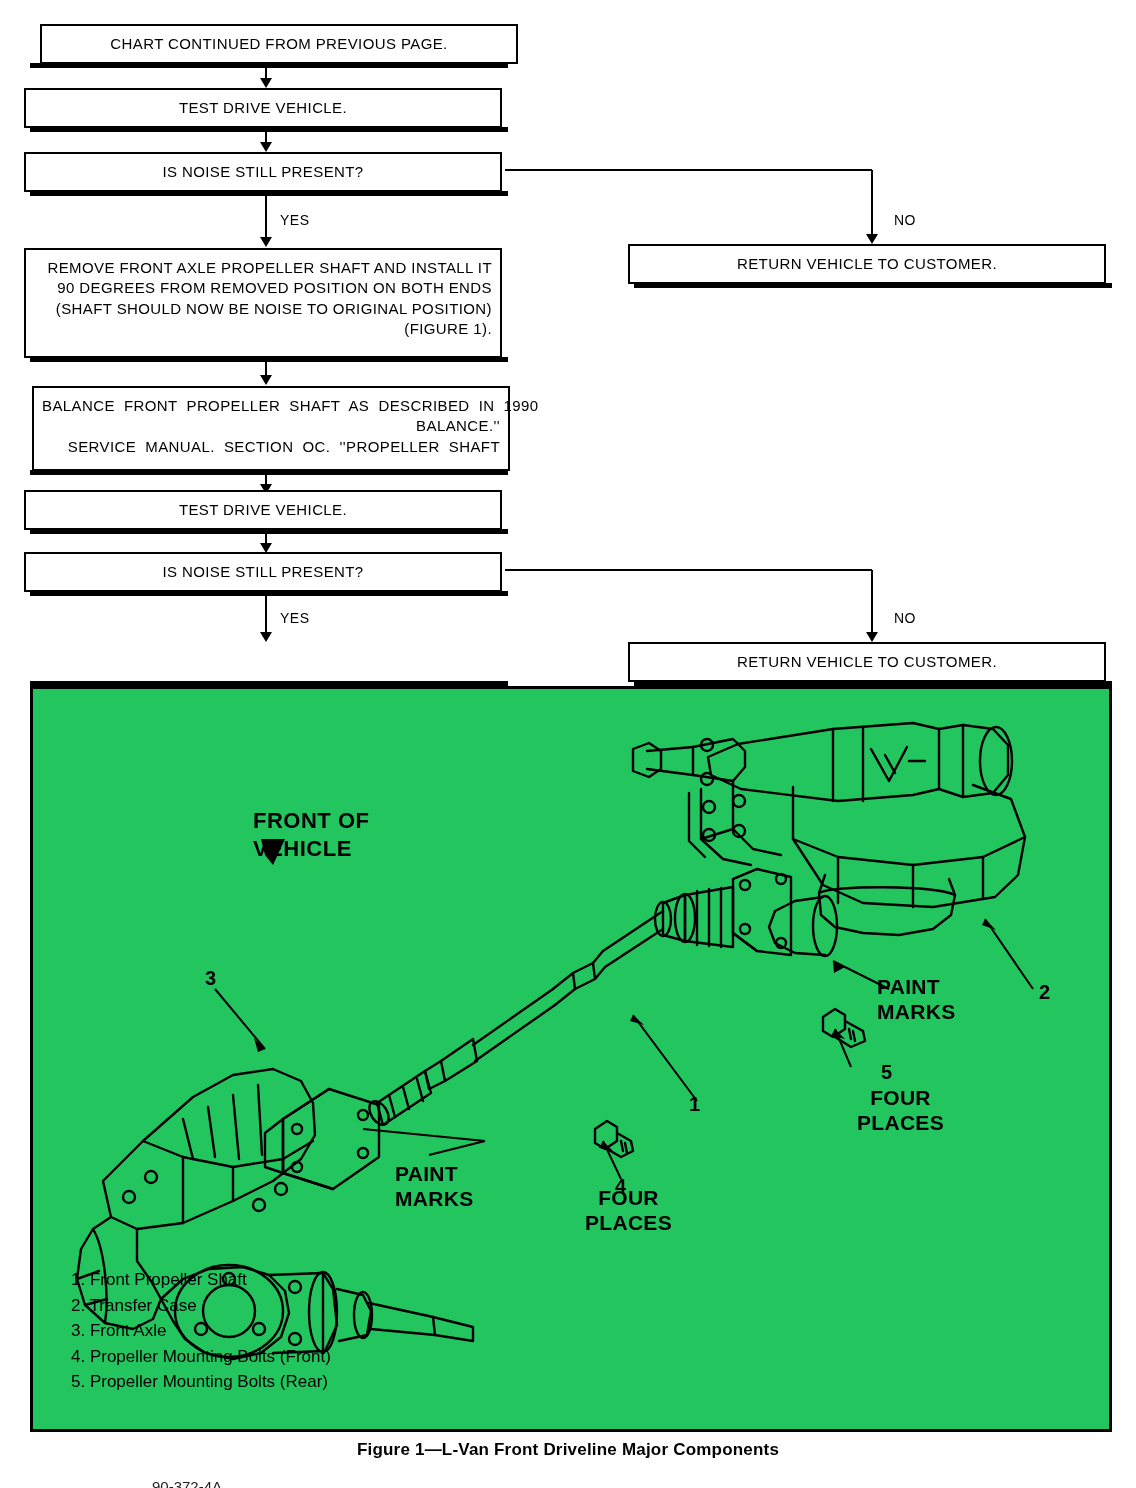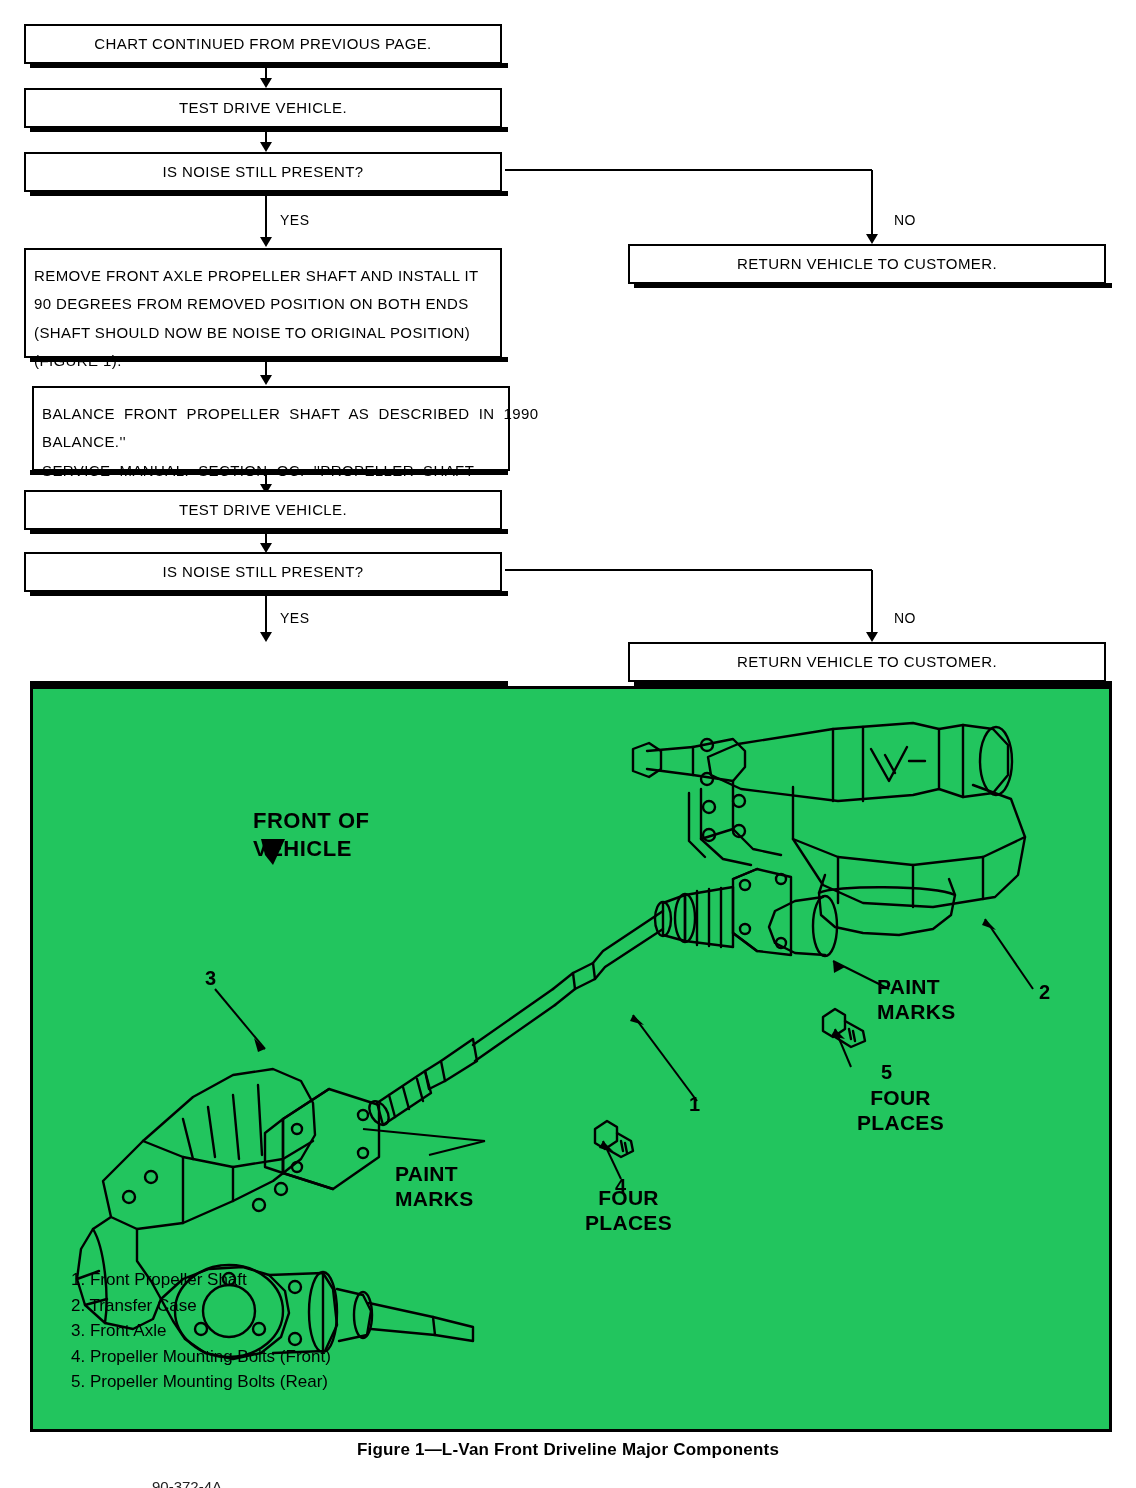--- a/index.html
+++ b/index.html
@@ -35,23 +35,22 @@
     letter-spacing: 0.4px;
     line-height: 1.35;
     padding: 4px 8px;
   }
   .fbox.multi {
     display: block;
     padding-top: 8px;
   }
   .fbox.multi .ln {
     display: block;
-    text-align: left;
+    text-align: right;
     white-space: pre;
-    margin-top: 8px;
   }
   .shadow {
     position: absolute;
     background: #000;
   }
   .lbl {
     position: absolute;
     font-size: 14px;
     letter-spacing: 0.5px;
     margin-left: 40px;
@@ -159,21 +158,21 @@
       <polygon points="266,359 260,349 272,349"></polygon>
       <polygon points="266,385 260,375 272,375"></polygon>
       <polygon points="266,494 260,484 272,484"></polygon>
       <polygon points="266,553 260,543 272,543"></polygon>
       <polygon points="266,642 260,632 272,632"></polygon>
       <polygon points="872,642 866,632 878,632"></polygon>
     </g>
   </svg>
 
   <div class="shadow" style="left:30px; top:63px; width:478px; height:5px;"></div>
-  <div class="fbox" style="left:24px; top:24px; width:478px; height:40px;">
+  <div class="fbox" style="left:40px; top:24px; width:478px; height:40px;">
     <span>CHART CONTINUED FROM PREVIOUS PAGE.</span>
   </div>
 
   <div class="shadow" style="left:30px; top:127px; width:478px; height:5px;"></div>
   <div class="fbox" style="left:24px; top:88px; width:478px; height:40px;">
     <span>TEST DRIVE VEHICLE.</span>
   </div>
 
   <div class="shadow" style="left:30px; top:191px; width:478px; height:5px;"></div>
   <div class="fbox" style="left:24px; top:152px; width:478px; height:40px;">

